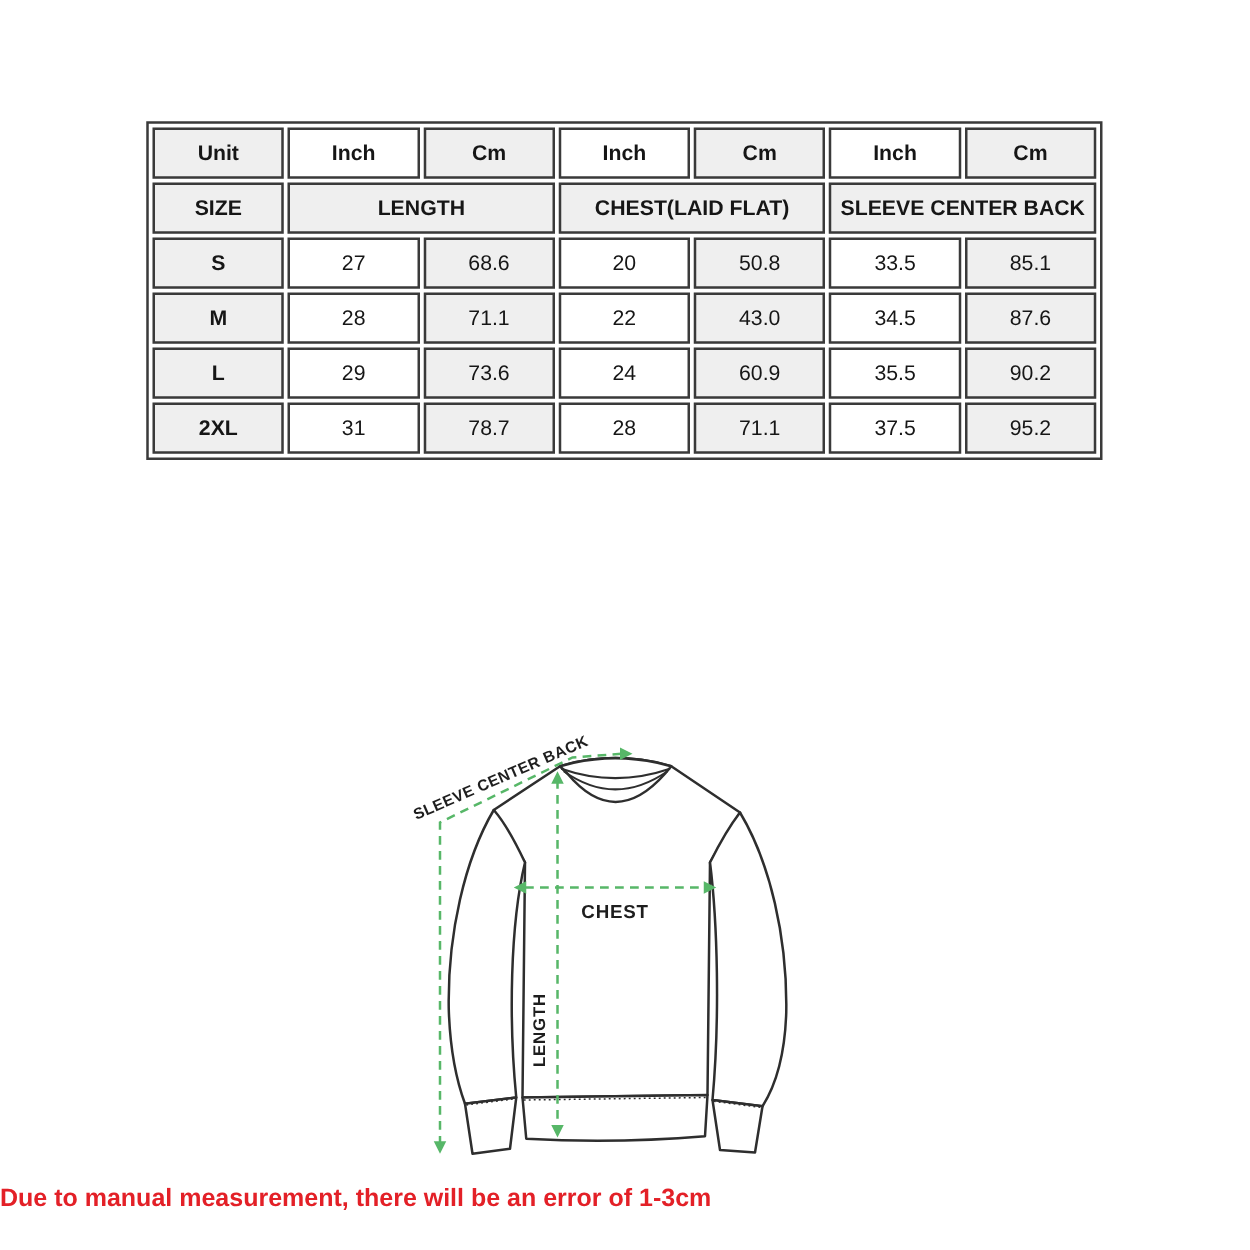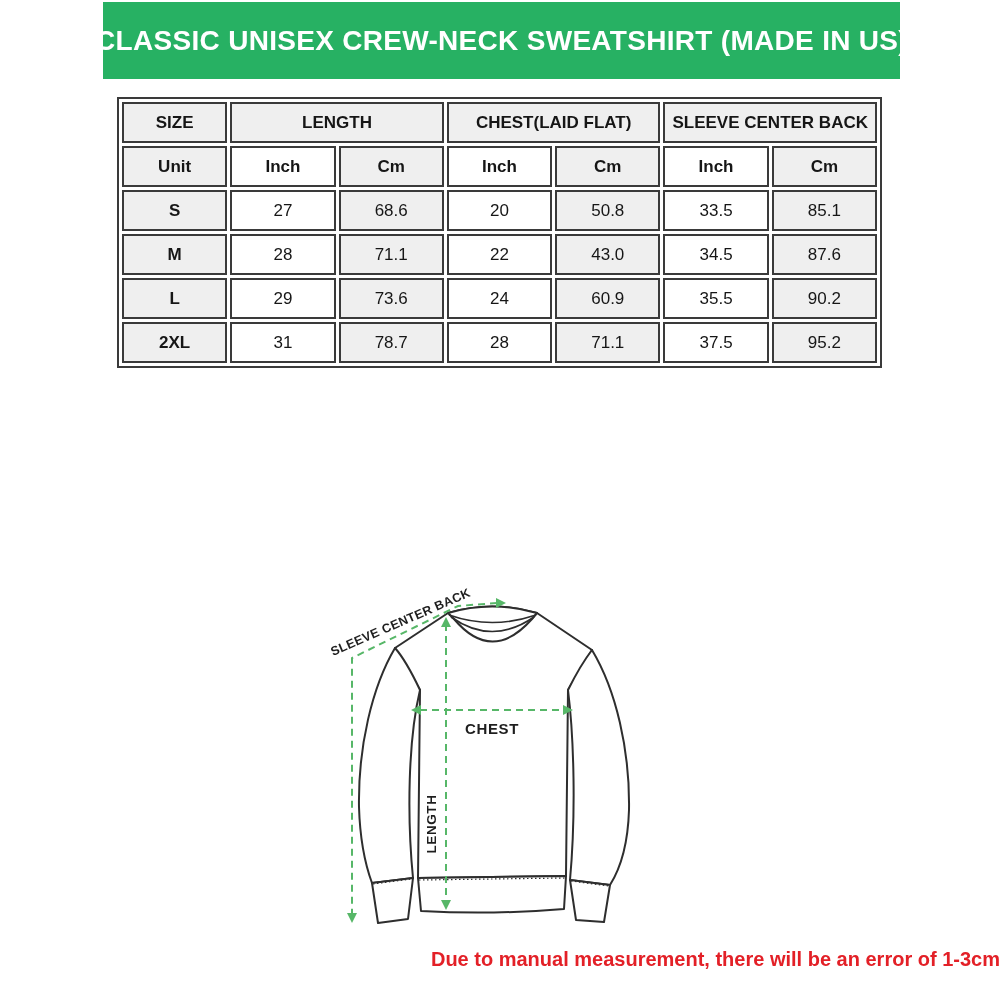--- a/index.html
+++ b/index.html
@@ -19,48 +19,45 @@
                  height:37px;padding:0;font-size:17px;color:#161616;overflow:hidden;white-space:nowrap;}
   .hd{font-weight:bold;}
   .val{font-weight:400;}
   .g{background:#efefef;}
   .w{background:#ffffff;}
 
   
   .diagram{position:absolute;left:300px;top:572px;width:400px;height:400px;}
 
   
-  .note{position:absolute;left:0;top:948px;width:1000px;text-align:right;
+  .note{position:absolute;left:0;top:948px;width:1000px;text-align:left;
         color:#e32027;font-weight:bold;font-size:20px;}
 </style>
 </head>
 <body>
 
 <div class="page">
 
-  <div class="banner">
-    <div class="banner-title">CLASSIC UNISEX CREW-NECK SWEATSHIRT (MADE IN US)</div>
-  </div>
 
   <table class="size-table">
     <tbody>
-      <tr>
-        <td class="hd g">SIZE</td>
-        <td class="hd g" colspan="2">LENGTH</td>
-        <td class="hd g" colspan="2">CHEST(LAID FLAT)</td>
-        <td class="hd g" colspan="2">SLEEVE CENTER BACK</td>
-      </tr>
       <tr>
         <td class="hd g">Unit</td>
         <td class="hd w">Inch</td>
         <td class="hd g">Cm</td>
         <td class="hd w">Inch</td>
         <td class="hd g">Cm</td>
         <td class="hd w">Inch</td>
         <td class="hd g">Cm</td>
+      </tr>
+      <tr>
+        <td class="hd g">SIZE</td>
+        <td class="hd g" colspan="2">LENGTH</td>
+        <td class="hd g" colspan="2">CHEST(LAID FLAT)</td>
+        <td class="hd g" colspan="2">SLEEVE CENTER BACK</td>
       </tr>
       <tr>
         <td class="hd g">S</td>
         <td class="val w">27</td>
         <td class="val g">68.6</td>
         <td class="val w">20</td>
         <td class="val g">50.8</td>
         <td class="val w">33.5</td>
         <td class="val g">85.1</td>
       </tr>

